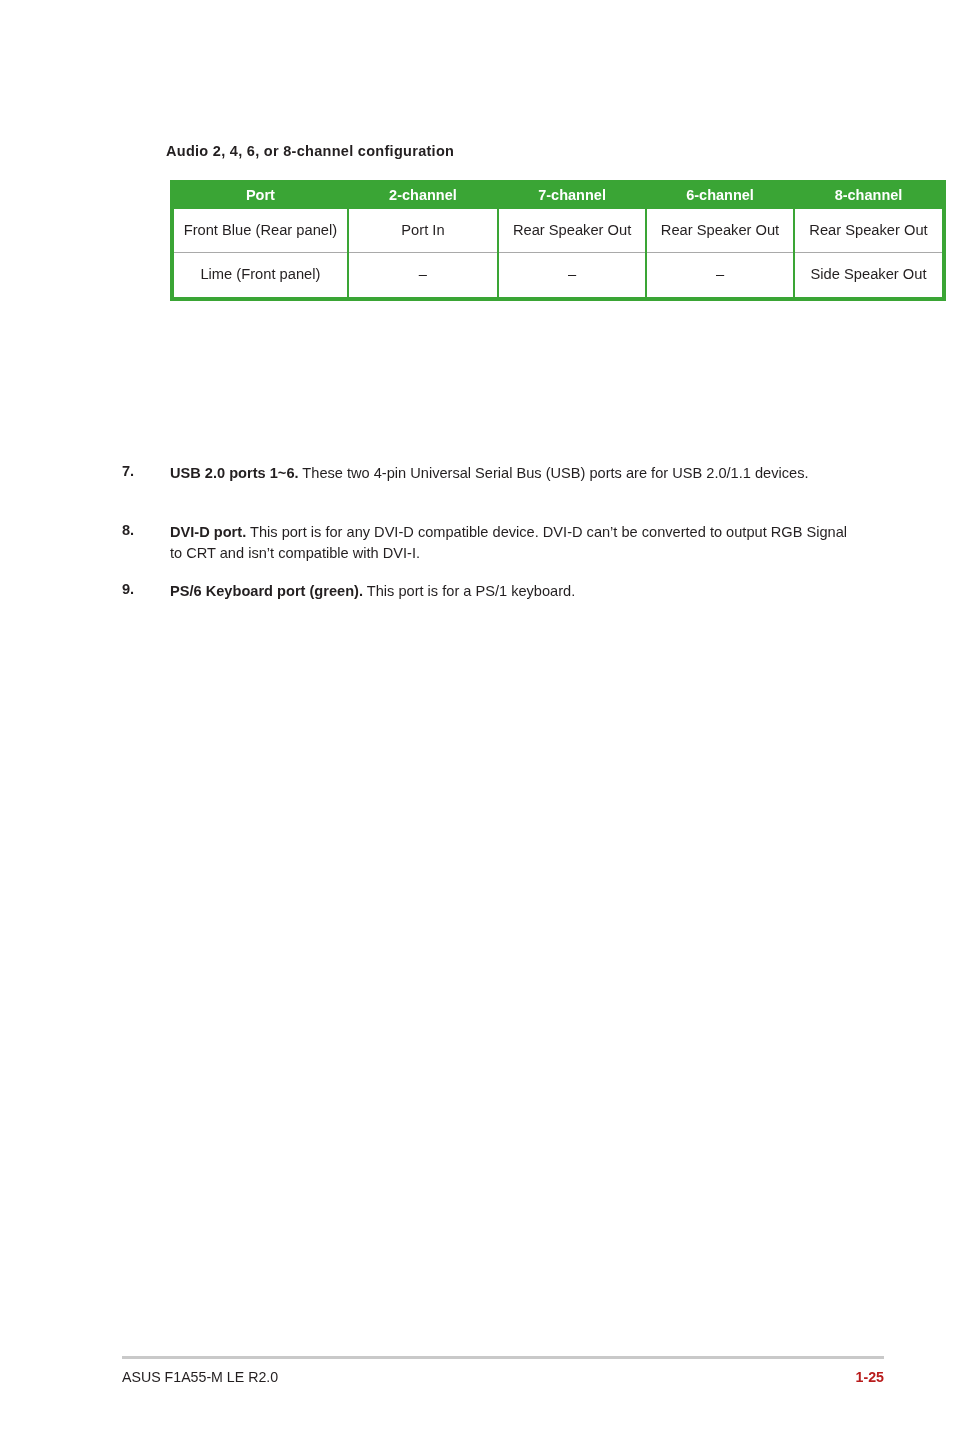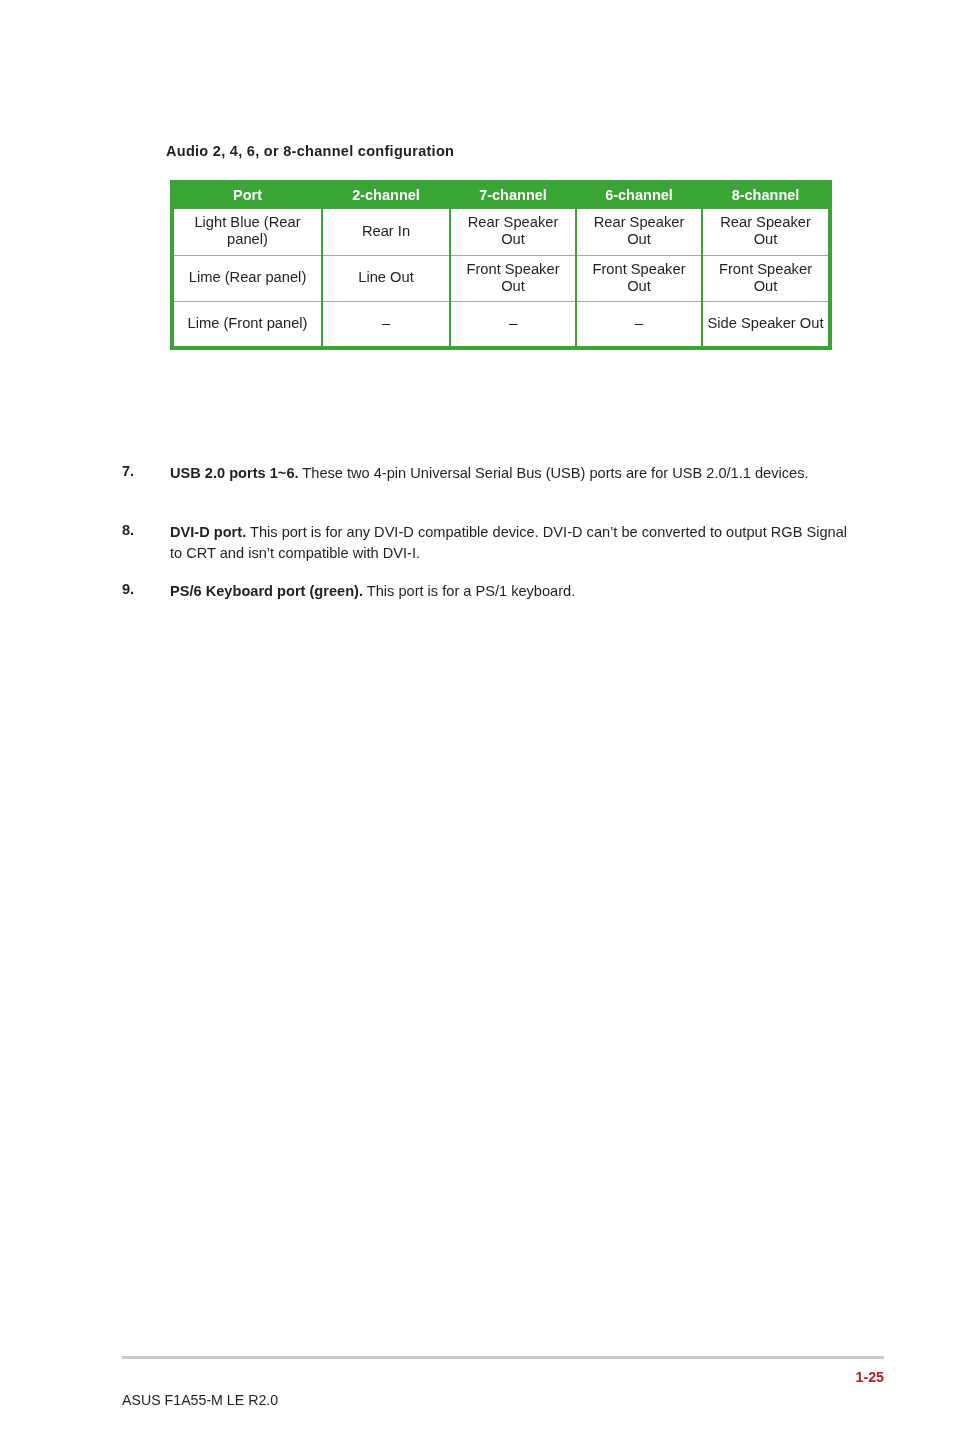--- a/index.html
+++ b/index.html
@@ -31,21 +31,21 @@
     letter-spacing: 0.02em;
     color: #231f20;
     white-space: nowrap;
   }
 
   
   .audio-table-wrap {
     position: absolute;
     left: 170px;
     top: 180px;
-    width: 662px;
+    width: 776px;
     border: 4px solid #3aa535;
     box-sizing: border-box;
     background: #ffffff;
   }
   table.audio-table {
     border-collapse: collapse;
     width: 100%;
     table-layout: fixed;
   }
   table.audio-table col.c-port     { width: 148px; }
@@ -122,21 +122,20 @@
     height: 3px;
     background: #c9c9c9;
   }
   .footer-left {
     position: absolute;
     left: 122px;
     top: 1369px;
     font-size: 14.2px;
     color: #231f20;
     white-space: nowrap;
-    margin-top: 23px;
   }
   .footer-right {
     position: absolute;
     right: 70px;
     top: 1369px;
     font-size: 14.2px;
     color: #b91c1c;
     white-space: nowrap;
     font-weight: bold;
   }
@@ -161,32 +160,25 @@
         <tr>
           <th>Port</th>
           <th>2-channel</th>
           <th>7-channel</th>
           <th>6-channel</th>
           <th>8-channel</th>
         </tr>
       </thead>
       <tbody>
         <tr>
-          <td>Light Blue (Rear panel)</td>
-          <td>Rear In</td>
+          <td>Front Blue (Rear panel)</td>
+          <td>Port In</td>
           <td>Rear Speaker Out</td>
           <td>Rear Speaker Out</td>
           <td>Rear Speaker Out</td>
-        </tr>
-        <tr>
-          <td>Lime (Rear panel)</td>
-          <td>Line Out</td>
-          <td>Front Speaker Out</td>
-          <td>Front Speaker Out</td>
-          <td>Front Speaker Out</td>
         </tr>
         <tr>
           <td>Lime (Front panel)</td>
           <td>–</td>
           <td>–</td>
           <td>–</td>
           <td>Side Speaker Out</td>
         </tr>
       </tbody>
     </table>

